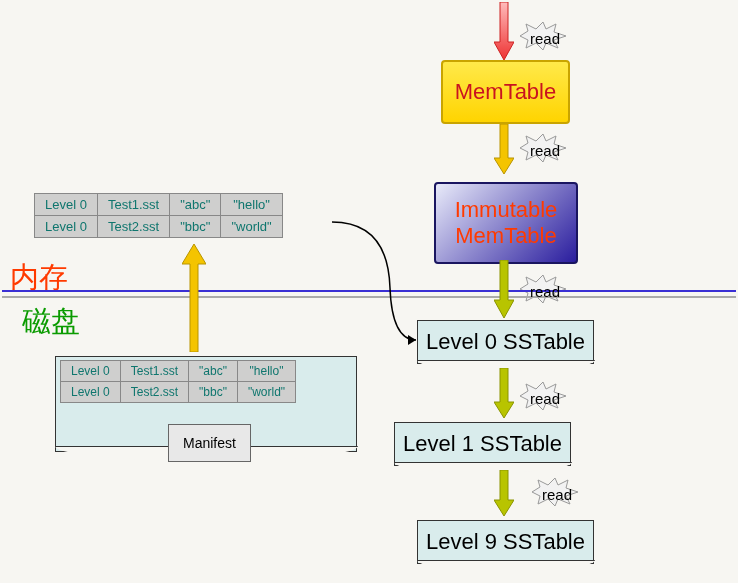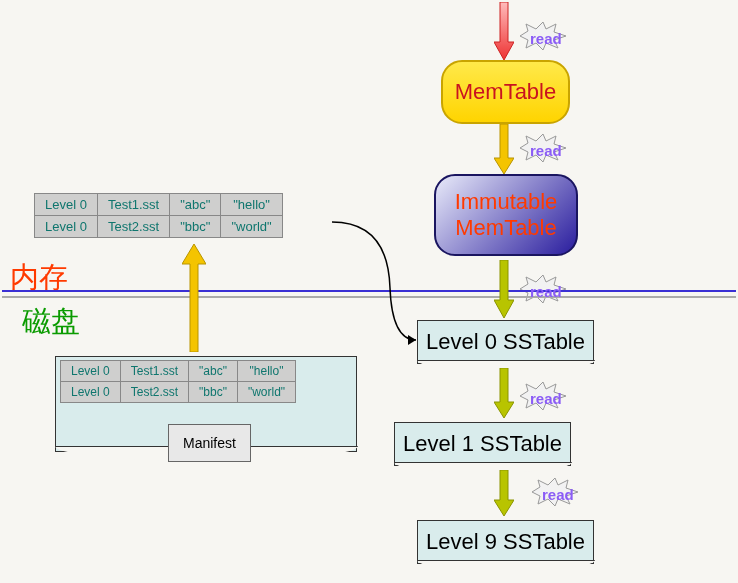--- a/index.html
+++ b/index.html
@@ -1,28 +1,28 @@
 <!DOCTYPE html>
 <html><head>
 <meta charset="utf-8">
 <style>
 body{margin:0;padding:0;background:#f7f6f2;font-family:sans-serif;width:738px;height:583px;position:relative;overflow:hidden}
-.box{position:absolute;border-radius:21px;border:2px solid;display:flex;align-items:center;justify-content:center;font-size:22px}
+.box{position:absolute;border-radius:4px;border:2px solid;display:flex;align-items:center;justify-content:center;font-size:22px}
 .memtable{background:linear-gradient(#ffe94a,#ffd400);border-color:#c9a400}
 .immutable{background:linear-gradient(135deg,#e8eaf9,#2a1d9e);border-color:#1a1560;color:#ff3a00;flex-direction:column;line-height:1.2}
 .sstable{background:#d9ecec;border:1.5px solid #333;font-size:22px;color:#000000;position:absolute}
 .sstable::after{content:"";position:absolute;left:-1.5px;right:-1.5px;bottom:-8px;height:10px;background:#f7f6f2;border-top:1.5px solid #333;border-radius:0 0 50% 50%/0 0 100% 100%}
 .table{position:absolute;border:1px solid #888;border-collapse:collapse;font-size:13px;background:#d9ecec}
 .table td{border:1px solid #888;padding:3px 10px;text-align:center;background:#cfcfce;color:#0f766e}
 .manifest-box{position:absolute;background:#d9ecec;border:1.5px solid #333}
 .manifest-box::after{content:"";position:absolute;left:-1.5px;right:-1.5px;bottom:-10px;height:14px;background:#f7f6f2;border-top:1.5px solid #333;border-radius:0 0 50% 50%/0 0 100% 100%}
 .manifest-label{position:absolute;border:1px solid #666;background:#e8e8e8;padding:10px 14px;font-size:14px}
 .label{position:absolute;font-size:29px}
 .line{position:absolute;left:2px;right:2px;height:2px}
-.burst{position:absolute;color:#8b5cf6;font-size:15px;font-weight:bold}
+.burst{position:absolute;color:#000000;font-size:15px;font-weight:normal}
 .burst svg{position:absolute;left:-12px;top:-8px;z-index:-1}
 .arrow{position:absolute}
 .red{color:#c91320}
 </style>
 </head>
 <body>
 
 <svg class="arrow" style="left:494px;top:2px;width:20px;height:58px">
 <defs>
       <linearGradient id="r1" x1="0" y1="0" x2="0" y2="1">
@@ -44,21 +44,21 @@
 <svg class="arrow" style="left:494px;top:124px;width:20px;height:50px">
 <path d="M6 0 L14 0 L14 34 L20 34 L10 50 L0 34 L6 34 Z" fill="#f4c400" stroke="#b89400"></path>
 </svg>
 
 <div class="burst" style="left:530px;top:142px">
 <svg width="50" height="28">
       <polygon points="2,14 10,9 8,2 18,7 25,0 28,7 38,2 36,10 48,14 36,18 40,26 28,21 25,28 18,21 8,26 10,18" fill="#f2f2f2" stroke="#999"></polygon>
     </svg>
 <span>read</span></div>
 
-<div class="box immutable" style="left:434px;top:174px;width:140px;height:78px">
+<div class="box immutable" style="left:434px;top:182px;width:140px;height:78px">
 <span>Immutable</span>
     <span>MemTable</span>
 </div>
 
 <table class="table" style="left:34px;top:193px">
 <tbody>
       <tr>
         <td>Level 0</td>
         <td>Test1.sst</td>
         <td>"abc"</td>

